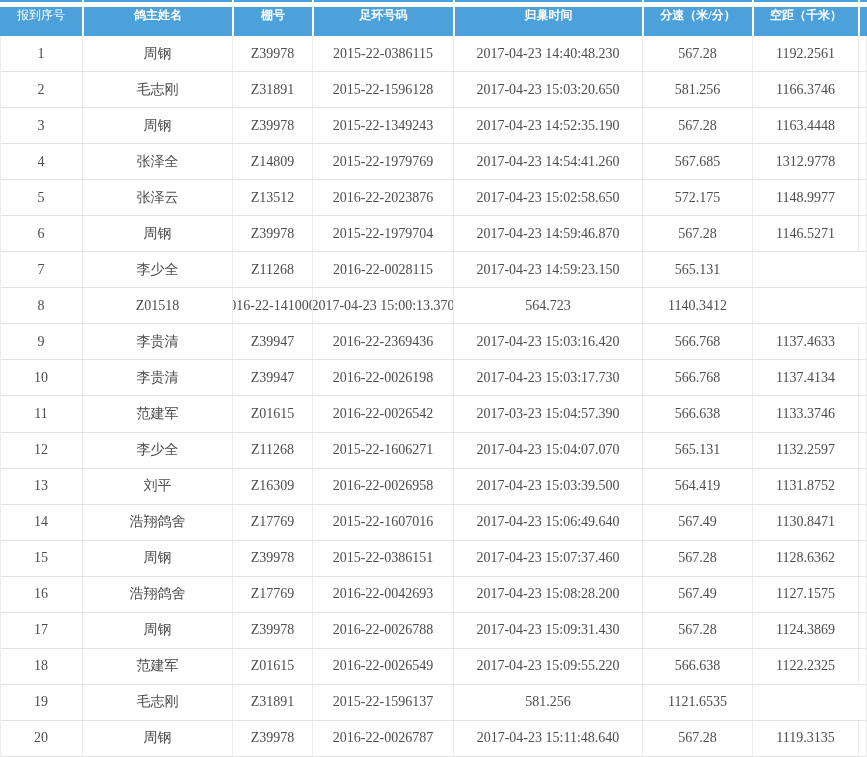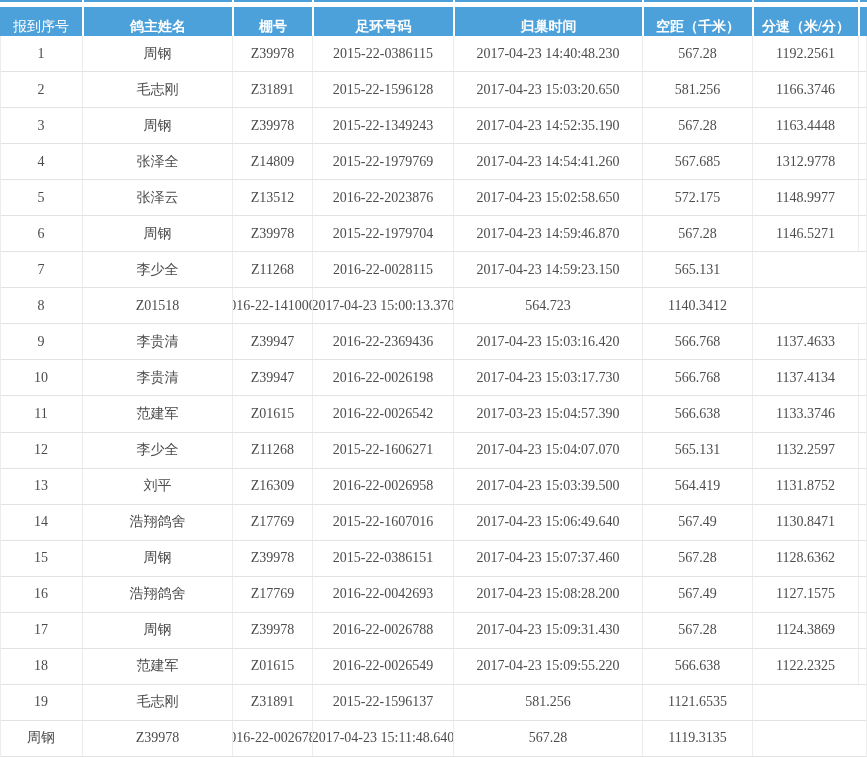--- a/index.html
+++ b/index.html
@@ -24,25 +24,25 @@
     grid-template-columns: 82px 150px 80px 141px 189px 110px 106px 9px;
   }
   .hcell {
     box-sizing: border-box;
     
     background: linear-gradient(to bottom,
       var(--blue) 0, var(--blue) 2px,
       #ffffff 2px, #ffffff 7px,
       var(--blue) 7px, var(--blue) 100%);
     display: flex;
-    align-items: flex-end;
+    align-items: flex-start;
     justify-content: center;
     padding-top: 7px;
     color: var(--header-text);
-    font-size: 14px;
+    font-size: 12px;
     white-space: nowrap;
     overflow: hidden;
   }
   .hcell + .hcell { border-left: 2px solid #ffffff; font-weight: bold; }
   
   .tbody {
     flex: 1 1 auto;
     display: flex;
     flex-direction: column;
   }
@@ -89,24 +89,24 @@
       <div class="hcell">
         <span>棚号</span>
       </div>
       <div class="hcell">
         <span>足环号码</span>
       </div>
       <div class="hcell">
         <span>归巢时间</span>
       </div>
       <div class="hcell">
+        <span>分速（米/分）</span>
+      </div>
+      <div class="hcell">
         <span>空距（千米）</span>
-      </div>
-      <div class="hcell">
-        <span>分速（米/分）</span>
       </div>
       <div class="hcell">
         <span></span>
       </div>
     </div>
   <div class="tbody" id="table-body">
       <div class="row">
         <div class="cell">1</div>
         <div class="cell">周钢</div>
         <div class="cell">Z39978</div>
@@ -287,20 +287,21 @@
       <div class="row">
         <div class="cell">19</div>
         <div class="cell">毛志刚</div>
         <div class="cell">Z31891</div>
         <div class="cell">2015-22-1596137</div>
         <div class="cell">581.256</div>
         <div class="cell">1121.6535</div>
         <div class="cell"></div>
       </div>
       <div class="row">
+        <div class="cell">20</div>
         <div class="cell">周钢</div>
         <div class="cell">Z39978</div>
         <div class="cell">2016-22-0026787</div>
         <div class="cell">2017-04-23 15:11:48.640</div>
         <div class="cell">567.28</div>
         <div class="cell">1119.3135</div>
         <div class="cell"></div>
       </div>
     </div>
 </div>

